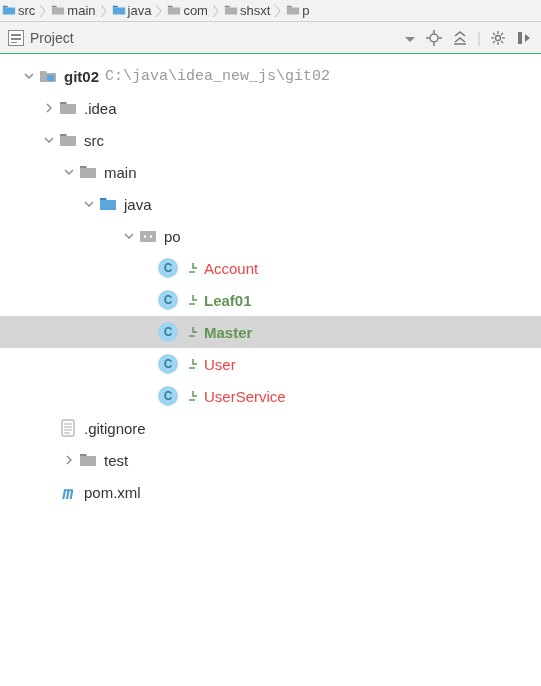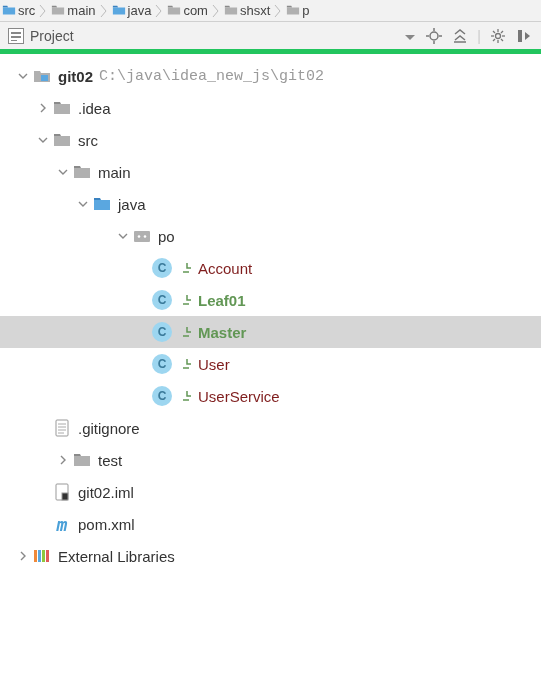--- a/index.html
+++ b/index.html
@@ -2,41 +2,41 @@
 <html><head>
 <meta charset="utf-8">
 <style>
   * { box-sizing: border-box; margin: 0; padding: 0; }
   body { font-family: "Segoe UI", Arial, sans-serif; font-size: 14px; background: #fff; color: #333; width: 541px; height: 686px; overflow: hidden; }
   .breadcrumb-bar { height: 22px; background: #f2f2f2; border-bottom: 1px solid #d0d0d0; display: flex; align-items: center; overflow: hidden; }
   .bc-item { display: flex; align-items: center; height: 100%; padding: 0 4px; font-size: 13px; color: #444; }
   .bc-sep { width: 8px; height: 100%; display: flex; align-items: center; }
   .bc-sep svg { width: 8px; height: 14px; }
   .bc-folder-icon { width: 14px; height: 14px; margin-right: 2px; display: flex; align-items: center; justify-content: center; }
-  .tool-header { height: 32px; background: #f2f2f2; border-bottom: 5px solid #22c55e; display: flex; align-items: center; padding: 0 8px; }
+  .tool-header { height: 32px; background: #f2f2f2; border-bottom: 1px solid #22c55e; display: flex; align-items: center; padding: 0 8px; }
   .tool-header-left { display: flex; align-items: center; gap: 6px; flex: 1; }
   .tool-header-right { display: flex; align-items: center; gap: 8px; }
   .proj-icon { width: 16px; height: 16px; border: 1px solid #888; display: flex; align-items: center; justify-content: center; background: #fff; }
   .title-text { font-size: 14px; color: #555; }
   .dropdown-arrow { margin-left: auto; margin-right: 10px; }
   .tool-btn { width: 18px; height: 18px; display: flex; align-items: center; justify-content: center; color: #666; }
   .tree { padding: 6px 0 0 0; }
-  .row { display: flex; align-items: center; height: 32px; padding-left: 14px; white-space: nowrap; }
+  .row { display: flex; align-items: center; height: 32px; padding-left: 20px; white-space: nowrap; }
   .row.selected { background: #d6d6d6; }
   .indent { display: inline-block; width: 20px; flex-shrink: 0; }
   .arrow { width: 18px; height: 18px; display: flex; align-items: center; justify-content: center; flex-shrink: 0; cursor: pointer; }
   .arrow svg { width: 10px; height: 10px; }
   .spacer-arrow { width: 18px; flex-shrink: 0; }
   .node-icon { width: 20px; height: 20px; display: flex; align-items: center; justify-content: center; flex-shrink: 0; margin-right: 6px; }
   .vcs-icon { width: 14px; height: 14px; display: flex; align-items: center; justify-content: center; flex-shrink: 0; margin: 0 4px 0 2px; color: #629755; }
   .label { font-size: 15px; }
   .label.bold { font-weight: 600; }
   .label.muted { color: #9a9a9a; margin-left: 6px; font-family: Liberation Mono, monospace; }
   .label.green { color: #629755; font-weight: bold; }
-  .label.gray { color: #7f1d1d; }
+  .label.gray { color: #ef4444; }
   .folder-gray path.body { fill: #b0b0b0; }
   .folder-gray path.tab { fill: #8a8a8a; }
   .folder-blue path.body { fill: #5aa7e0; }
   .folder-blue path.tab { fill: #3a82c0; }
   .folder-pkg rect { fill: #b0b0b0; }
   .folder-pkg circle { fill: #fff; }
   .class-circle { width: 20px; height: 20px; border-radius: 50%; background: #9dd6f0; display: flex; align-items: center; justify-content: center; font-size: 12px; font-weight: bold; color: #3a7a9a; }
   .file-generic rect { fill: #fff; stroke: #999; }
   .file-lines line { stroke: #aaa; stroke-width: 1; }
   .iml-icon .corner { fill: #333; }
@@ -418,51 +418,24 @@
       </span>
     <span class="node-icon">
         <svg width="18" height="16" viewBox="0 0 18 16" class="folder-gray">
           <path class="tab" d="M1 2h6l1 2H1z"></path>
           <path class="body" d="M1 4h16v10H1z"></path>
         </svg>
       </span>
     <span class="label">test</span>
   </div>
 
-  <div class="row">
-    <span class="indent"></span>
-    <span class="spacer-arrow"></span>
-    <span class="node-icon iml-icon">
-        <svg width="16" height="18" viewBox="0 0 16 18" class="file-generic">
-          <rect x="2" y="1" width="12" height="16" rx="1"></rect>
-          <rect class="corner" x="8" y="10" width="6" height="7" fill="#333"></rect>
-        </svg>
-      </span>
-    <span class="label">git02.iml</span>
-  </div>
 
   <div class="row">
     <span class="indent"></span>
     <span class="spacer-arrow"></span>
     <span class="node-icon">
         <span class="pom-m">m</span>
       </span>
     <span class="label">pom.xml</span>
   </div>
 
-  <div class="row">
-    <span class="arrow">
-        <svg viewBox="0 0 10 10">
-          <path d="M3 1l4 4-4 4" fill="none" stroke="#888" stroke-width="1.4"></path>
-        </svg>
-      </span>
-    <span class="node-icon">
-        <svg width="18" height="16" viewBox="0 0 18 16" class="lib-bars">
-          <rect x="1" y="2" width="3" height="12"></rect>
-          <rect x="5" y="2" width="3" height="12"></rect>
-          <rect x="9" y="2" width="3" height="12"></rect>
-          <rect x="13" y="2" width="3" height="12"></rect>
-        </svg>
-      </span>
-    <span class="label">External Libraries</span>
-  </div>
 
 </div>
 
 </body></html>

